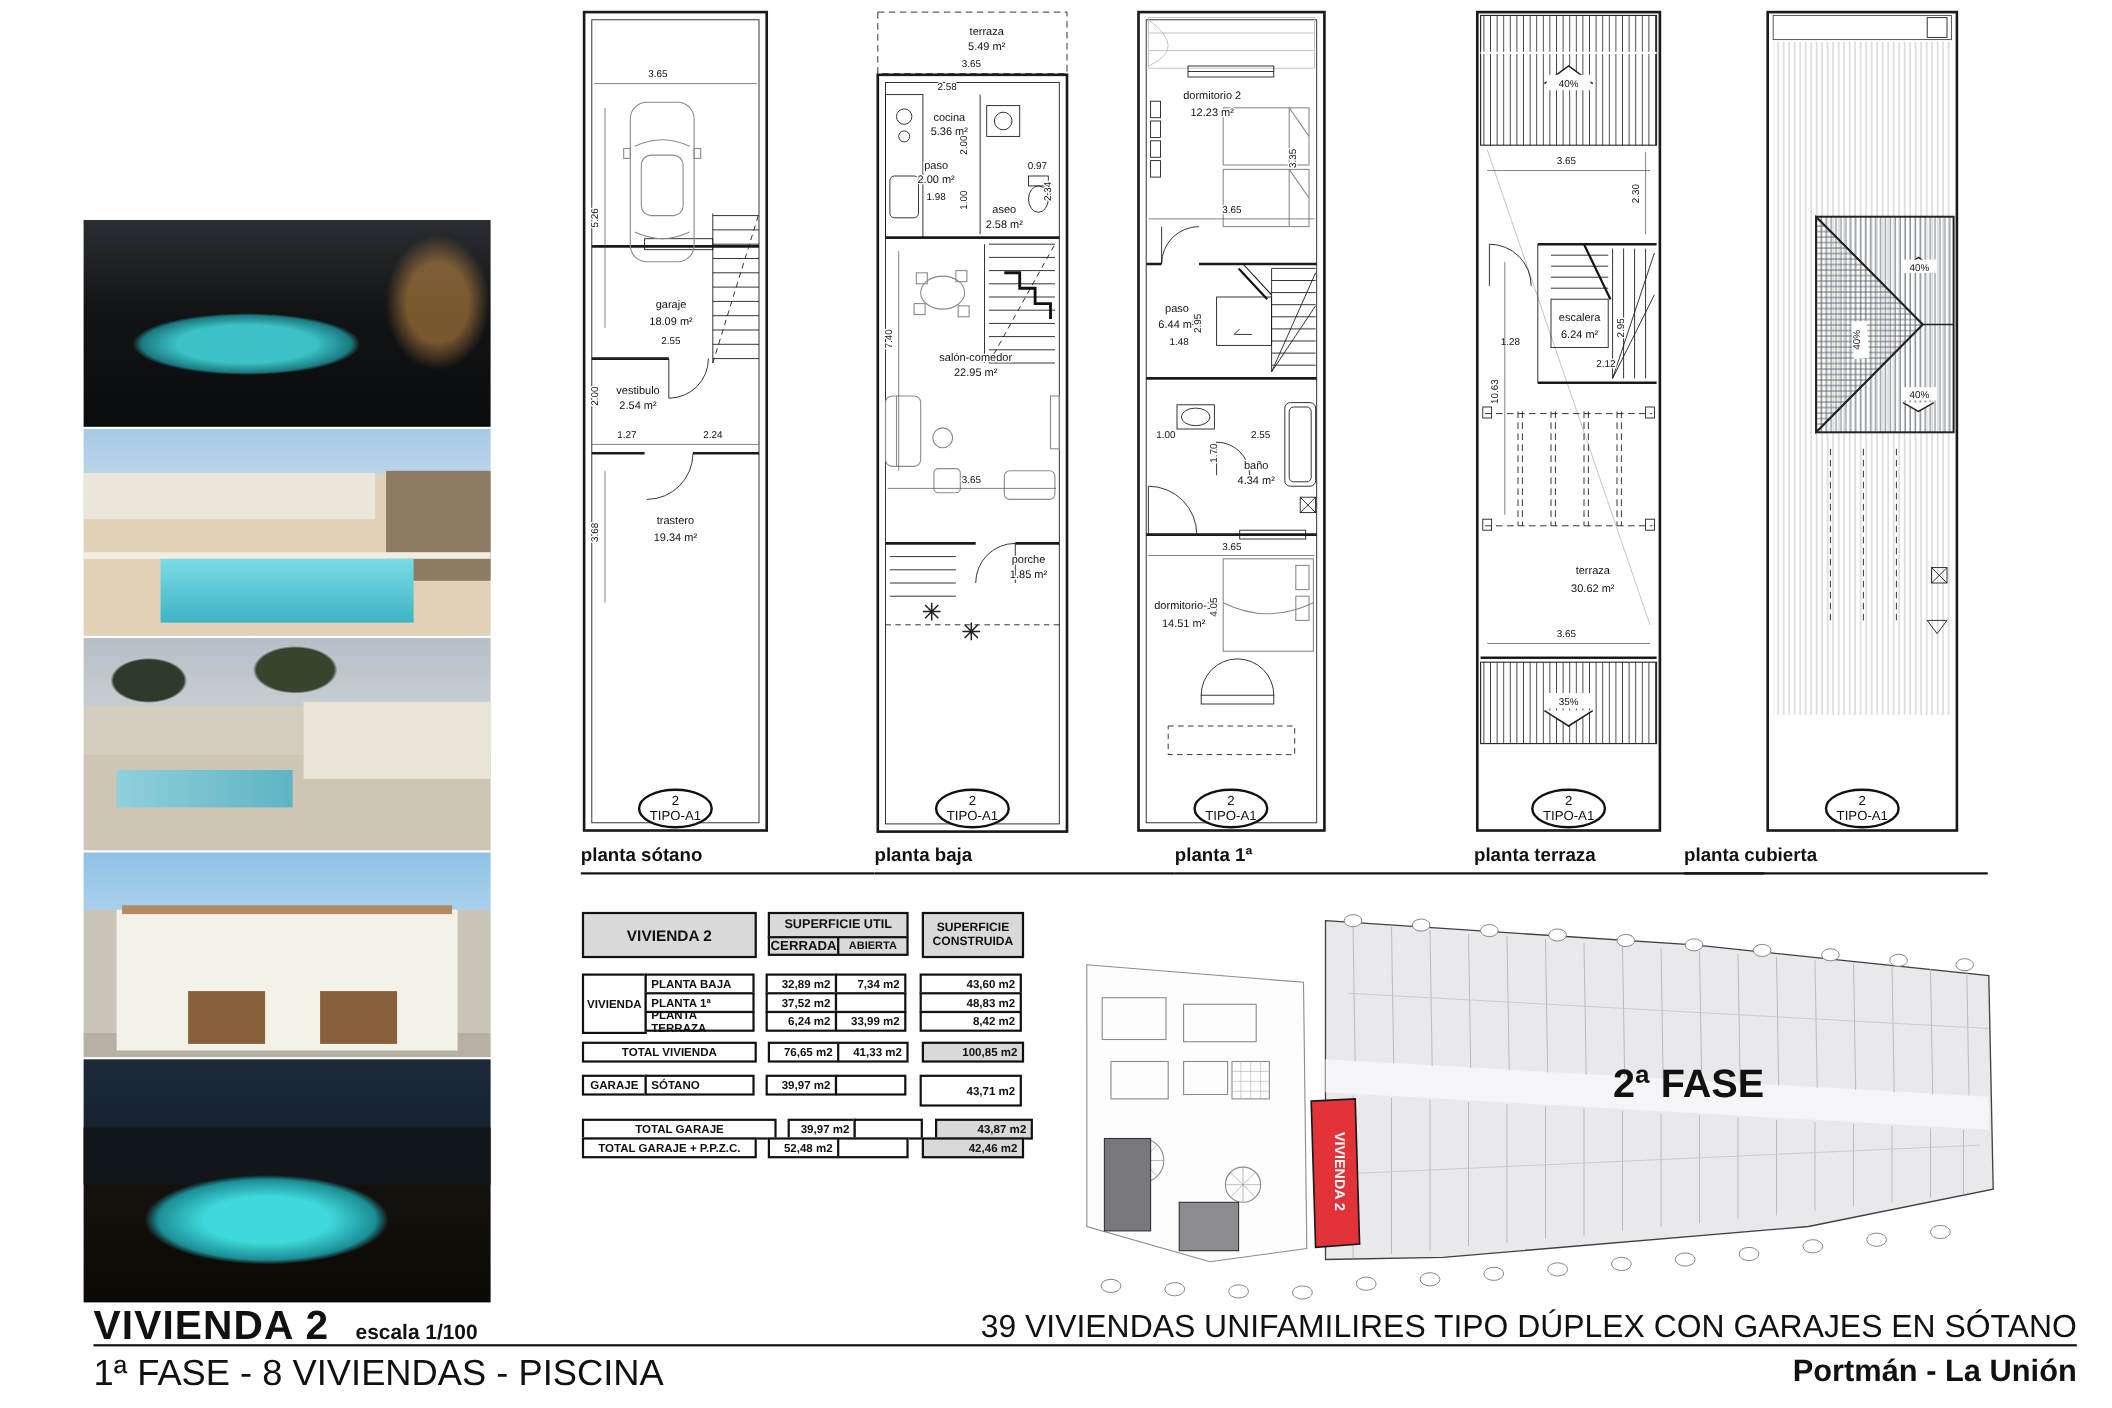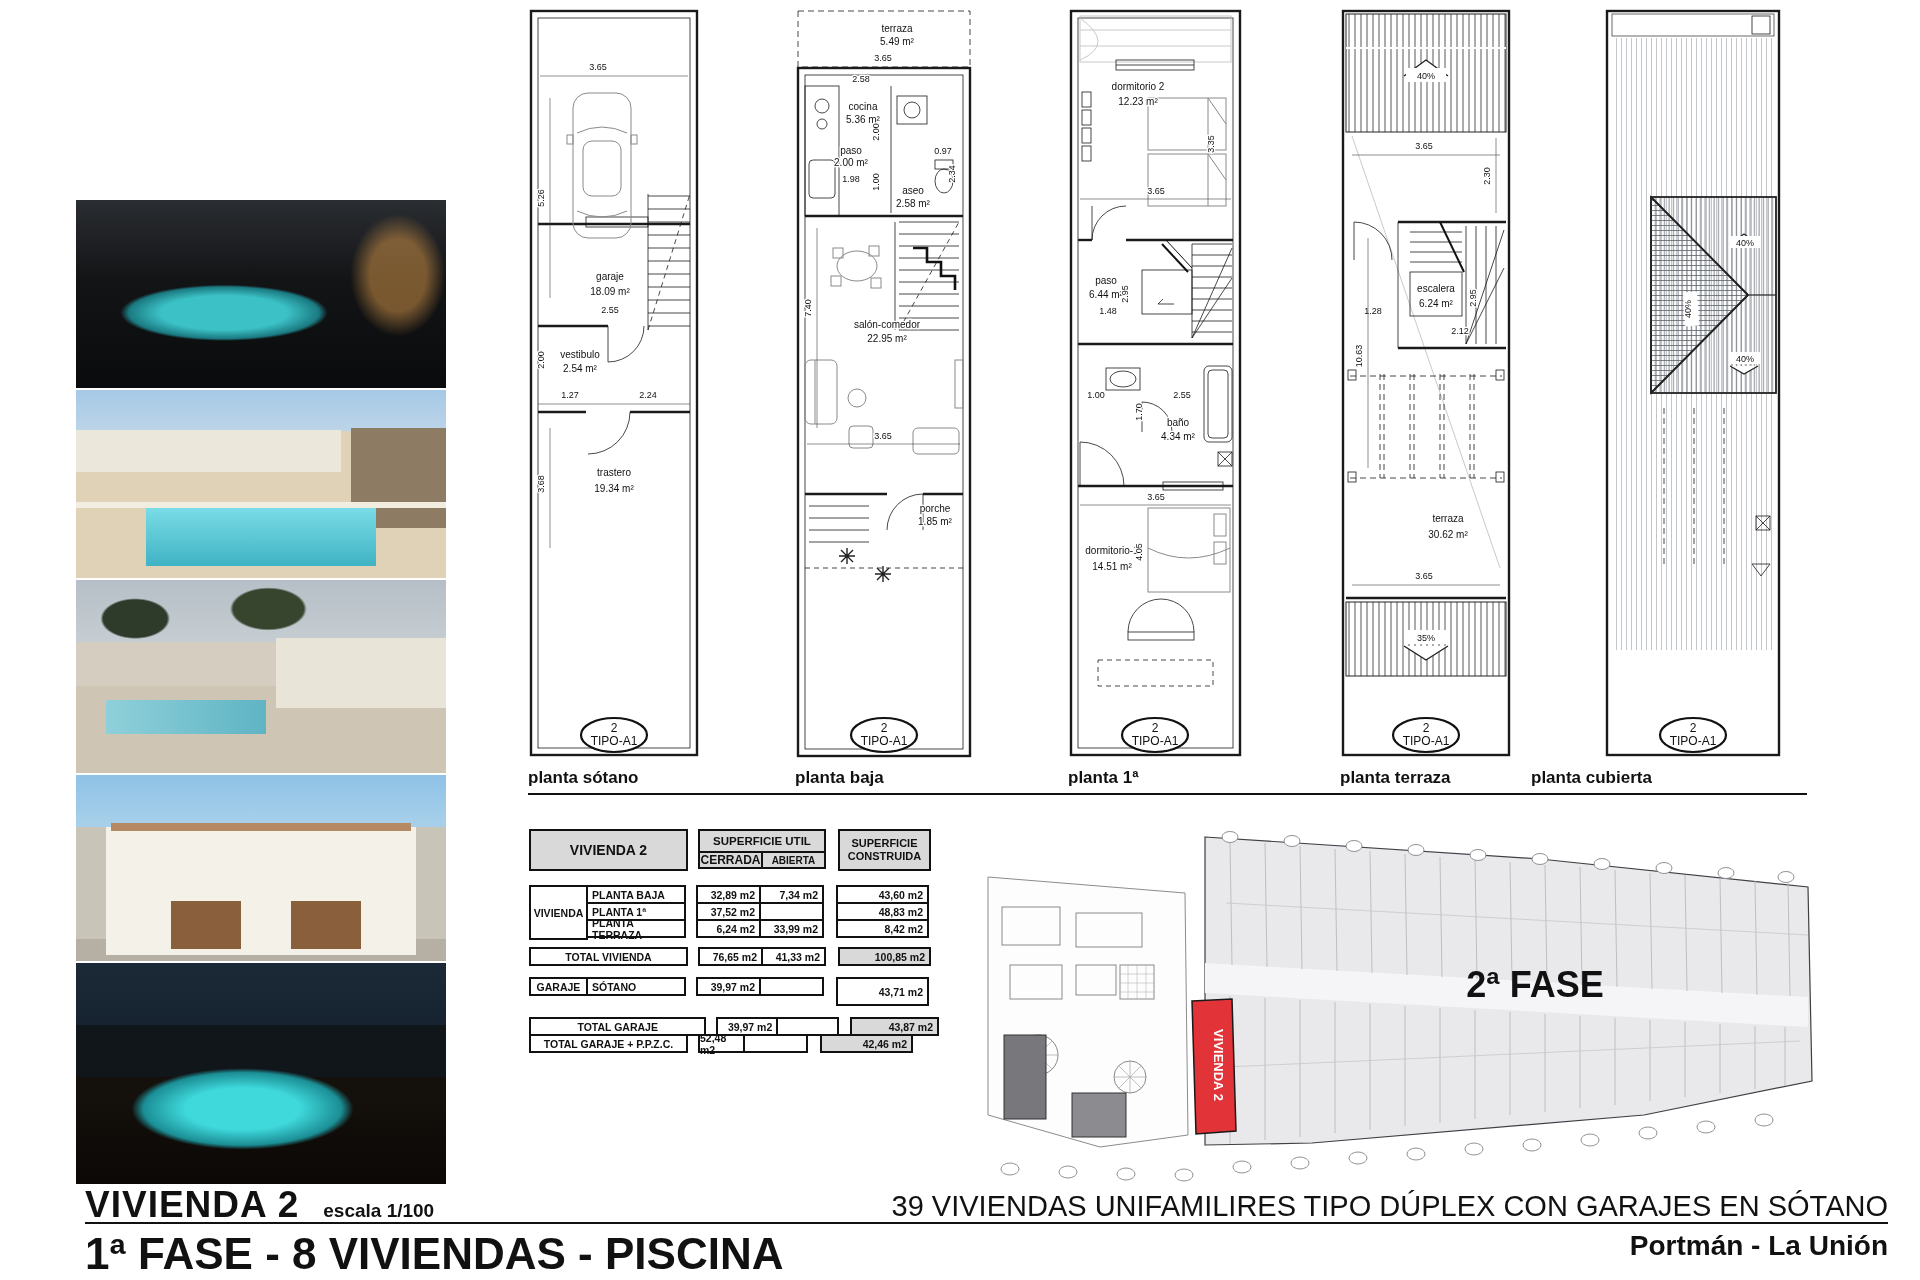--- a/index.html
+++ b/index.html
@@ -67,21 +67,21 @@
   .trow{display:flex;align-items:flex-start;}
   .c{border:2px solid #111;background:#fff;display:flex;align-items:center;justify-content:center;font-size:10.5px;box-sizing:border-box;}
   .gray{background:#d9d9d9;}
   .val{justify-content:flex-end;padding-right:4px;}
   .nm{justify-content:flex-start;padding-left:4px;}
   
   .rule{position:absolute;left:85px;top:1222px;width:1803px;height:2px;background:#111;}
   .f-left1{position:absolute;left:85px;top:1184px;display:flex;align-items:baseline;}
   .f-title{font-size:37px;font-weight:bold;letter-spacing:1px;}
   .f-scale{font-size:19px;font-weight:bold;margin-left:24px;}
-  .f-left2{position:absolute;left:85px;top:1229px;font-size:44px;font-weight:bold;}
+  .f-left2{position:absolute;left:85px;top:1229px;font-size:33px;font-weight:normal;}
   .f-right1{position:absolute;right:32px;top:1190px;font-size:29px;font-weight:normal;}
   .f-right2{position:absolute;right:32px;top:1230px;font-size:28px;font-weight:bold;}
 </style>
 </head>
 <body>
 
 <div class="photos">
   <div class="photo ph1"></div>
   <div class="photo ph2"></div>
   <div class="photo ph3"></div>
@@ -240,21 +240,21 @@
   <text class="r" x="140" y="504" font-size="9.5">porche</text>
   <text class="r" x="140" y="517" font-size="9.5">1.85 m²</text>
   <g>
     <ellipse cx="89" cy="727" rx="33" ry="17" fill="#fff" stroke="#111" stroke-width="2.2"></ellipse>
     <text class="bt" x="89" y="724">2</text>
     <text class="bt" x="89" y="737">TIPO-A1</text>
   </g>
 </svg>
 </div>
 
-<div class="abs" style="left:1068px;top:8px;width:175px;height:750px">
+<div class="abs" style="left:1032px;top:8px;width:175px;height:750px">
 <svg width="175" height="750" viewBox="0 0 175 750">
   <rect x="3" y="3" width="169" height="744" class="w"></rect>
   <rect x="10" y="10" width="155" height="730" class="t"></rect>
   <g stroke="#bbb">
     <rect x="12" y="8" width="151" height="46" class="lt"></rect>
     <line x1="12" y1="22" x2="163" y2="22" class="lt"></line>
         <line x1="12" y1="38" x2="163" y2="38" class="lt"></line>
     <path d="M12,10 Q48,36 12,52" class="lt"></path>
   </g>
   <rect x="48" y="52" width="78" height="10" class="t" stroke-width="1.2"></rect>
@@ -556,21 +556,21 @@
     <div class="c" style="width:186px;height:19px">TOTAL GARAJE</div>
     <div style="width:10px"></div>
     <div class="c val" style="width:65px;height:19px">39,97 m2</div>
     <div class="c val" style="width:65px;height:19px;margin-left:-2px"></div>
     <div style="width:12px"></div>
     <div class="c val gray" style="width:93px;height:19px">43,87 m2</div>
   </div>
   <div class="trow" style="margin-top:-2px">
     <div class="c" style="width:159px;height:19px">TOTAL GARAJE + P.P.Z.C.</div>
     <div style="width:10px"></div>
-    <div class="c val" style="width:47px;height:19px">52,48 m2</div>
+    <div class="c val" style="width:65px;height:19px">52,48 m2</div>
     <div class="c val" style="width:65px;height:19px;margin-left:-2px"></div>
     <div style="width:12px"></div>
     <div class="c val gray" style="width:93px;height:19px">42,46 m2</div>
   </div>
 </div>
 
 <div class="abs" style="left:980px;top:815px;width:840px;height:385px">
 <svg width="840" height="385" viewBox="0 0 840 385">
   <g>
     <polygon points="8,62 205,78 208,320 120,332 8,300" fill="#fdfdfd" stroke="#8b8b90" stroke-width="1"></polygon>

